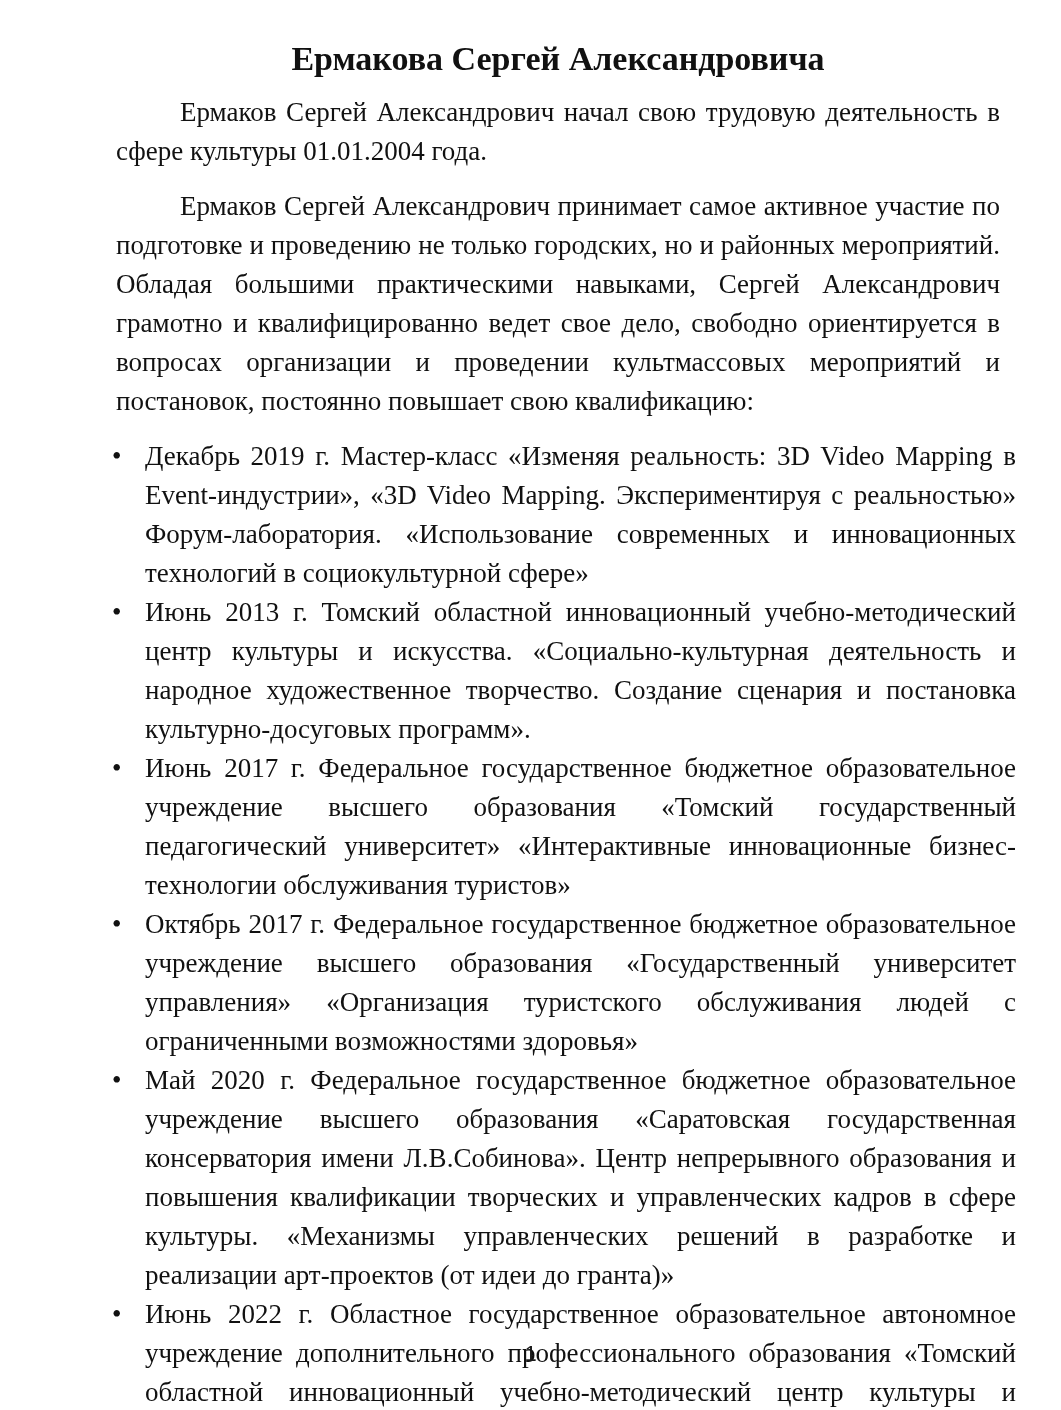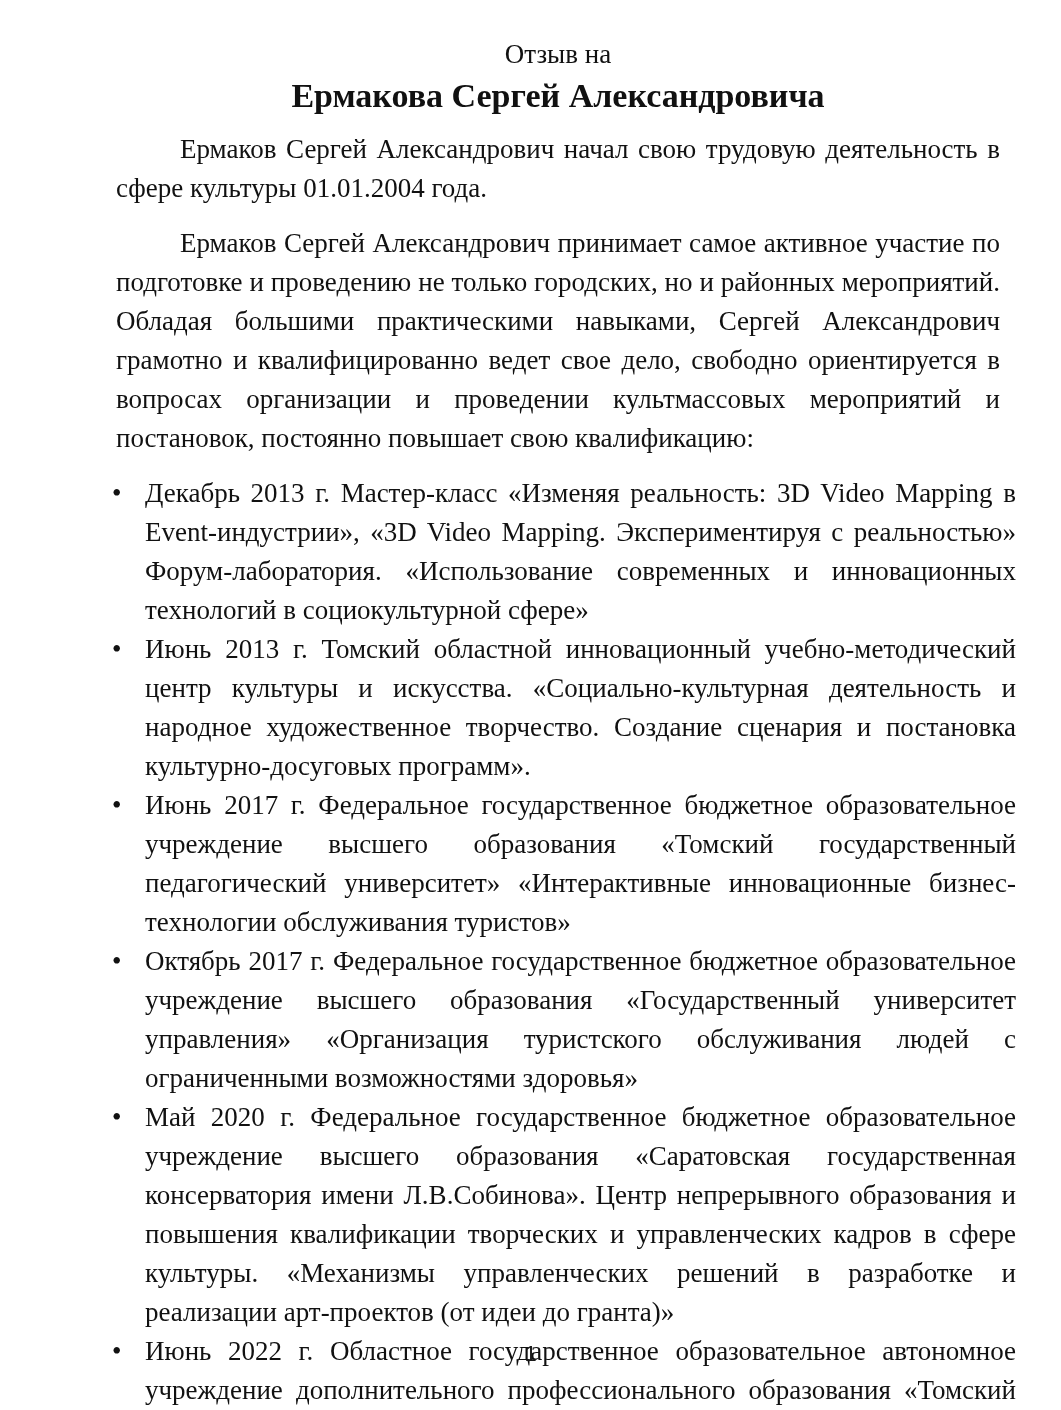--- a/index.html
+++ b/index.html
@@ -91,32 +91,31 @@
     color: #1a1a1a;
   }
 </style>
 </head>
 <body>
 
 <div class="page">
   <div class="content">
 
     <div class="title-block">
-      <div class="title-line-1">Отзыв на</div>
       <div class="title-line-2">Ермакова Сергей Александровича</div>
     </div>
 
     <p class="para">Ермаков Сергей Александрович начал свою трудовую деятельность в сфере культуры 01.01.2004 года.</p>
 
     <p class="para">Ермаков Сергей Александрович принимает самое активное участие по подготовке и проведению не только городских, но и районных мероприятий. Обладая большими практическими навыками, Сергей Александрович грамотно и квалифицированно ведет свое дело, свободно ориентируется в вопросах организации и проведении культмассовых мероприятий и постановок, постоянно повышает свою квалификацию:</p>
 
     <ul class="bullet-list">
       <li class="bullet-item">
         <span class="bullet-marker">•</span>
-        <span class="bullet-text">Декабрь 2013 г. Мастер-класс «Изменяя реальность: 3D Video Mapping в Event-индустрии», «3D Video Mapping. Экспериментируя с реальностью» Форум-лаборатория. «Использование современных и инновационных технологий в социокультурной сфере»</span>
+        <span class="bullet-text">Декабрь 2019 г. Мастер-класс «Изменяя реальность: 3D Video Mapping в Event-индустрии», «3D Video Mapping. Экспериментируя с реальностью» Форум-лаборатория. «Использование современных и инновационных технологий в социокультурной сфере»</span>
       </li>
       <li class="bullet-item">
         <span class="bullet-marker">•</span>
         <span class="bullet-text">Июнь 2013 г. Томский областной инновационный учебно-методический центр культуры и искусства. «Социально-культурная деятельность и народное художественное творчество. Создание сценария и постановка культурно-досуговых программ».</span>
       </li>
       <li class="bullet-item">
         <span class="bullet-marker">•</span>
         <span class="bullet-text">Июнь 2017 г. Федеральное государственное бюджетное образовательное учреждение высшего образования «Томский государственный педагогический университет» «Интерактивные инновационные бизнес-технологии обслуживания туристов»</span>
       </li>
       <li class="bullet-item">

